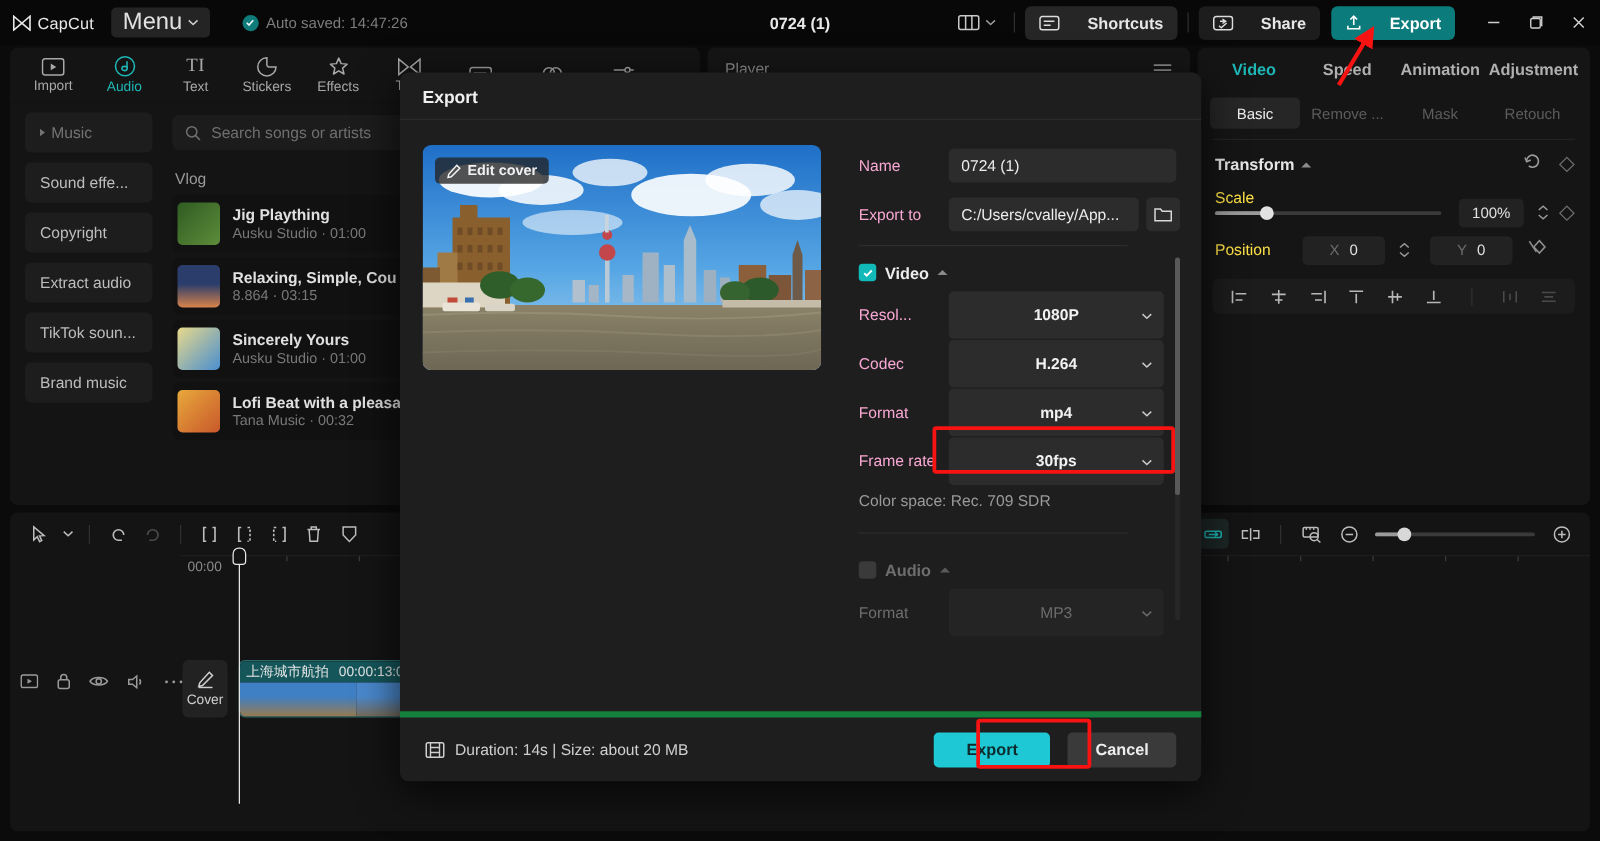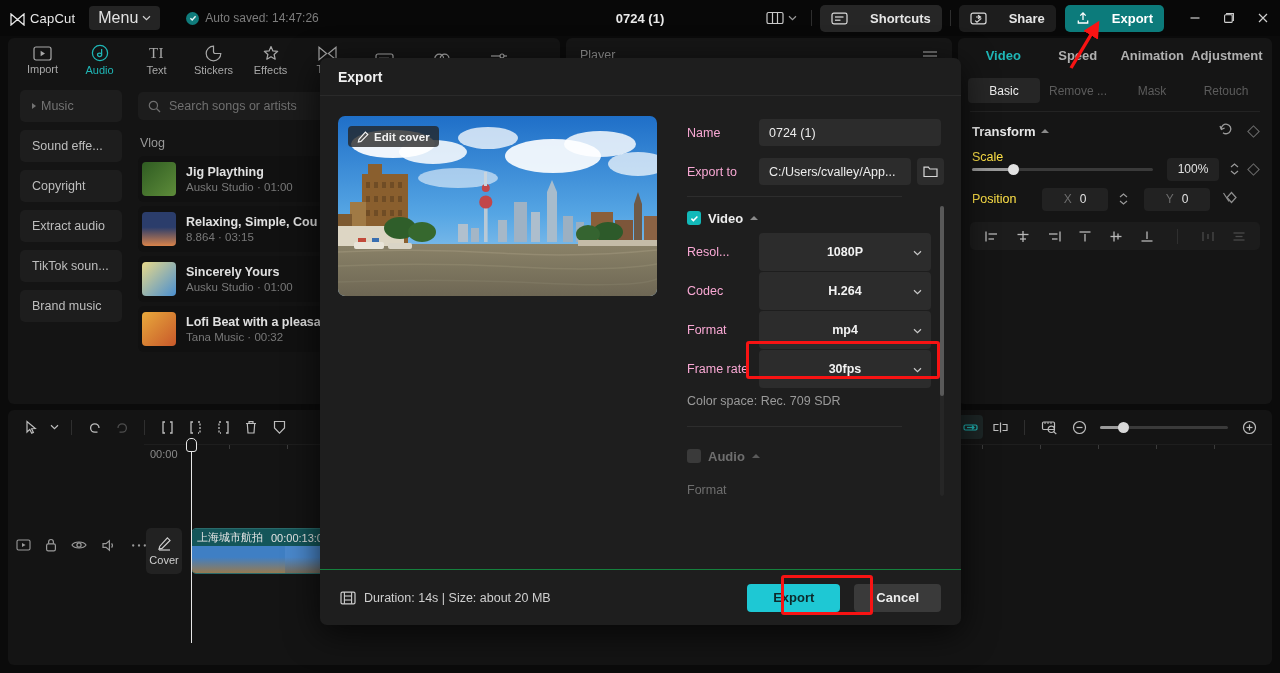--- a/index.html
+++ b/index.html
@@ -16,21 +16,21 @@
   .titlebar {
     position: absolute; top: 0; left: 0; width: 1280px; height: 36px;
     background: #080808; display: flex; align-items: center;
   }
   .logo-wrap { display: flex; align-items: center; gap: 5px; margin-left: 10px; }
   .logo-mark { width: 15px; height: 13px; position: relative; }
   .logo-text { font-size: 13px; color: #e8e8e8; letter-spacing: .2px; }
   .menu-btn {
     margin-left: 14px; height: 24px; padding: 0 9px; border-radius: 4px;
     background: #242424; display: flex; align-items: center; gap: 4px;
-    font-size: 16px; color: #e2e2e2; cursor: pointer;
+    font-size: 19px; color: #e2e2e2; cursor: pointer;
   }
   .autosave { margin-left: 26px; display: flex; align-items: center; gap: 6px;
     font-size: 12px; color: #7d7d7d; }
   .check-dot { width: 13px; height: 13px; border-radius: 50%; background: #0f7b7b;
     display: flex; align-items: center; justify-content: center; }
   .check-dot svg { display:block; }
   .proj-title { position: absolute; left: 50%; transform: translateX(-50%);
     font-size: 13px; color: #e9e9e9; font-weight: 600; }
   .tb-right { position: absolute; right: 0; top: 0; height: 36px;
     display: flex; align-items: center; gap: 0px; }
@@ -210,21 +210,21 @@
     display: flex; align-items: center; justify-content: center; position: relative;
     font-size: 12.5px; color: #f2f2f2; font-weight: 700; cursor: pointer; }
   .select.dim { color: #6b6b6b; background: #242424; font-weight: 400; }
   .select .chev { position: absolute; right: 9px; }
   .cspace { font-size: 12.5px; color: #9a9a9a; margin: 9px 0 0 0; }
   .scroll-track { position: absolute; right: 0px; top: 90px; width: 4px; height: 290px;
     background: #262626; border-radius: 2px; }
   .scroll-thumb { position: absolute; right: 0px; top: 90px; width: 4px; height: 190px;
     background: #595959; border-radius: 2px; cursor: grab; }
   .dlg-ft { position: absolute; left: 0; bottom: 0; width: 641px; height: 56px;
-    border-top: 1px solid #15803d; display: flex; align-items: center;
+    border-top: 5px solid #15803d; display: flex; align-items: center;
     justify-content: space-between; padding: 0 20px; }
   .dur { display: flex; align-items: center; gap: 8px; font-size: 12.5px;
     color: #cfcfcf; }
   .ft-btns { display: flex; align-items: center; gap: 14px; }
   .btn-export { height: 28px; padding: 0 26px; border-radius: 4px; background: #1ec8d4;
     color: #0d2a2c; font-size: 13px; font-weight: 700; display: flex;
     align-items: center; cursor: pointer; }
   .btn-cancel { height: 28px; padding: 0 22px; border-radius: 4px; background: #3a3a3a;
     color: #ededed; font-size: 13px; font-weight: 700; display: flex;
     align-items: center; cursor: pointer; }
@@ -955,20 +955,26 @@
         <div class="cspace">Color space: Rec. 709 SDR</div>
         <div class="fdivider" style="margin-top:18px;width:215px;"></div>
 
         <div class="sect-row" style="margin-top:14px;">
           <span class="cbox off"></span>
           <span class="sect-name dim">Audio</span>
           <span class="caret-up" style="border-bottom-color:#5a5a5a"></span>
         </div>
         <div class="frow">
           <span class="flab" style="color:#6e6e6e">Format</span>
+          <span class="select dim">
+            <span>MP3</span>
+            <span class="chev"><svg width="9" height="6" viewBox="0 0 9 6">
+                  <path d="M1 1.3 L4.5 4.6 L8 1.3" fill="none" stroke="#6b6b6b" stroke-width="1.2"></path>
+                </svg></span>
+          </span>
         </div>
 
         <span class="scroll-track"></span>
         <span class="scroll-thumb"></span>
       </div>
     </div>
 
     <div class="dlg-ft">
       <span class="dur">
         <svg width="16" height="14" viewBox="0 0 16 14">

